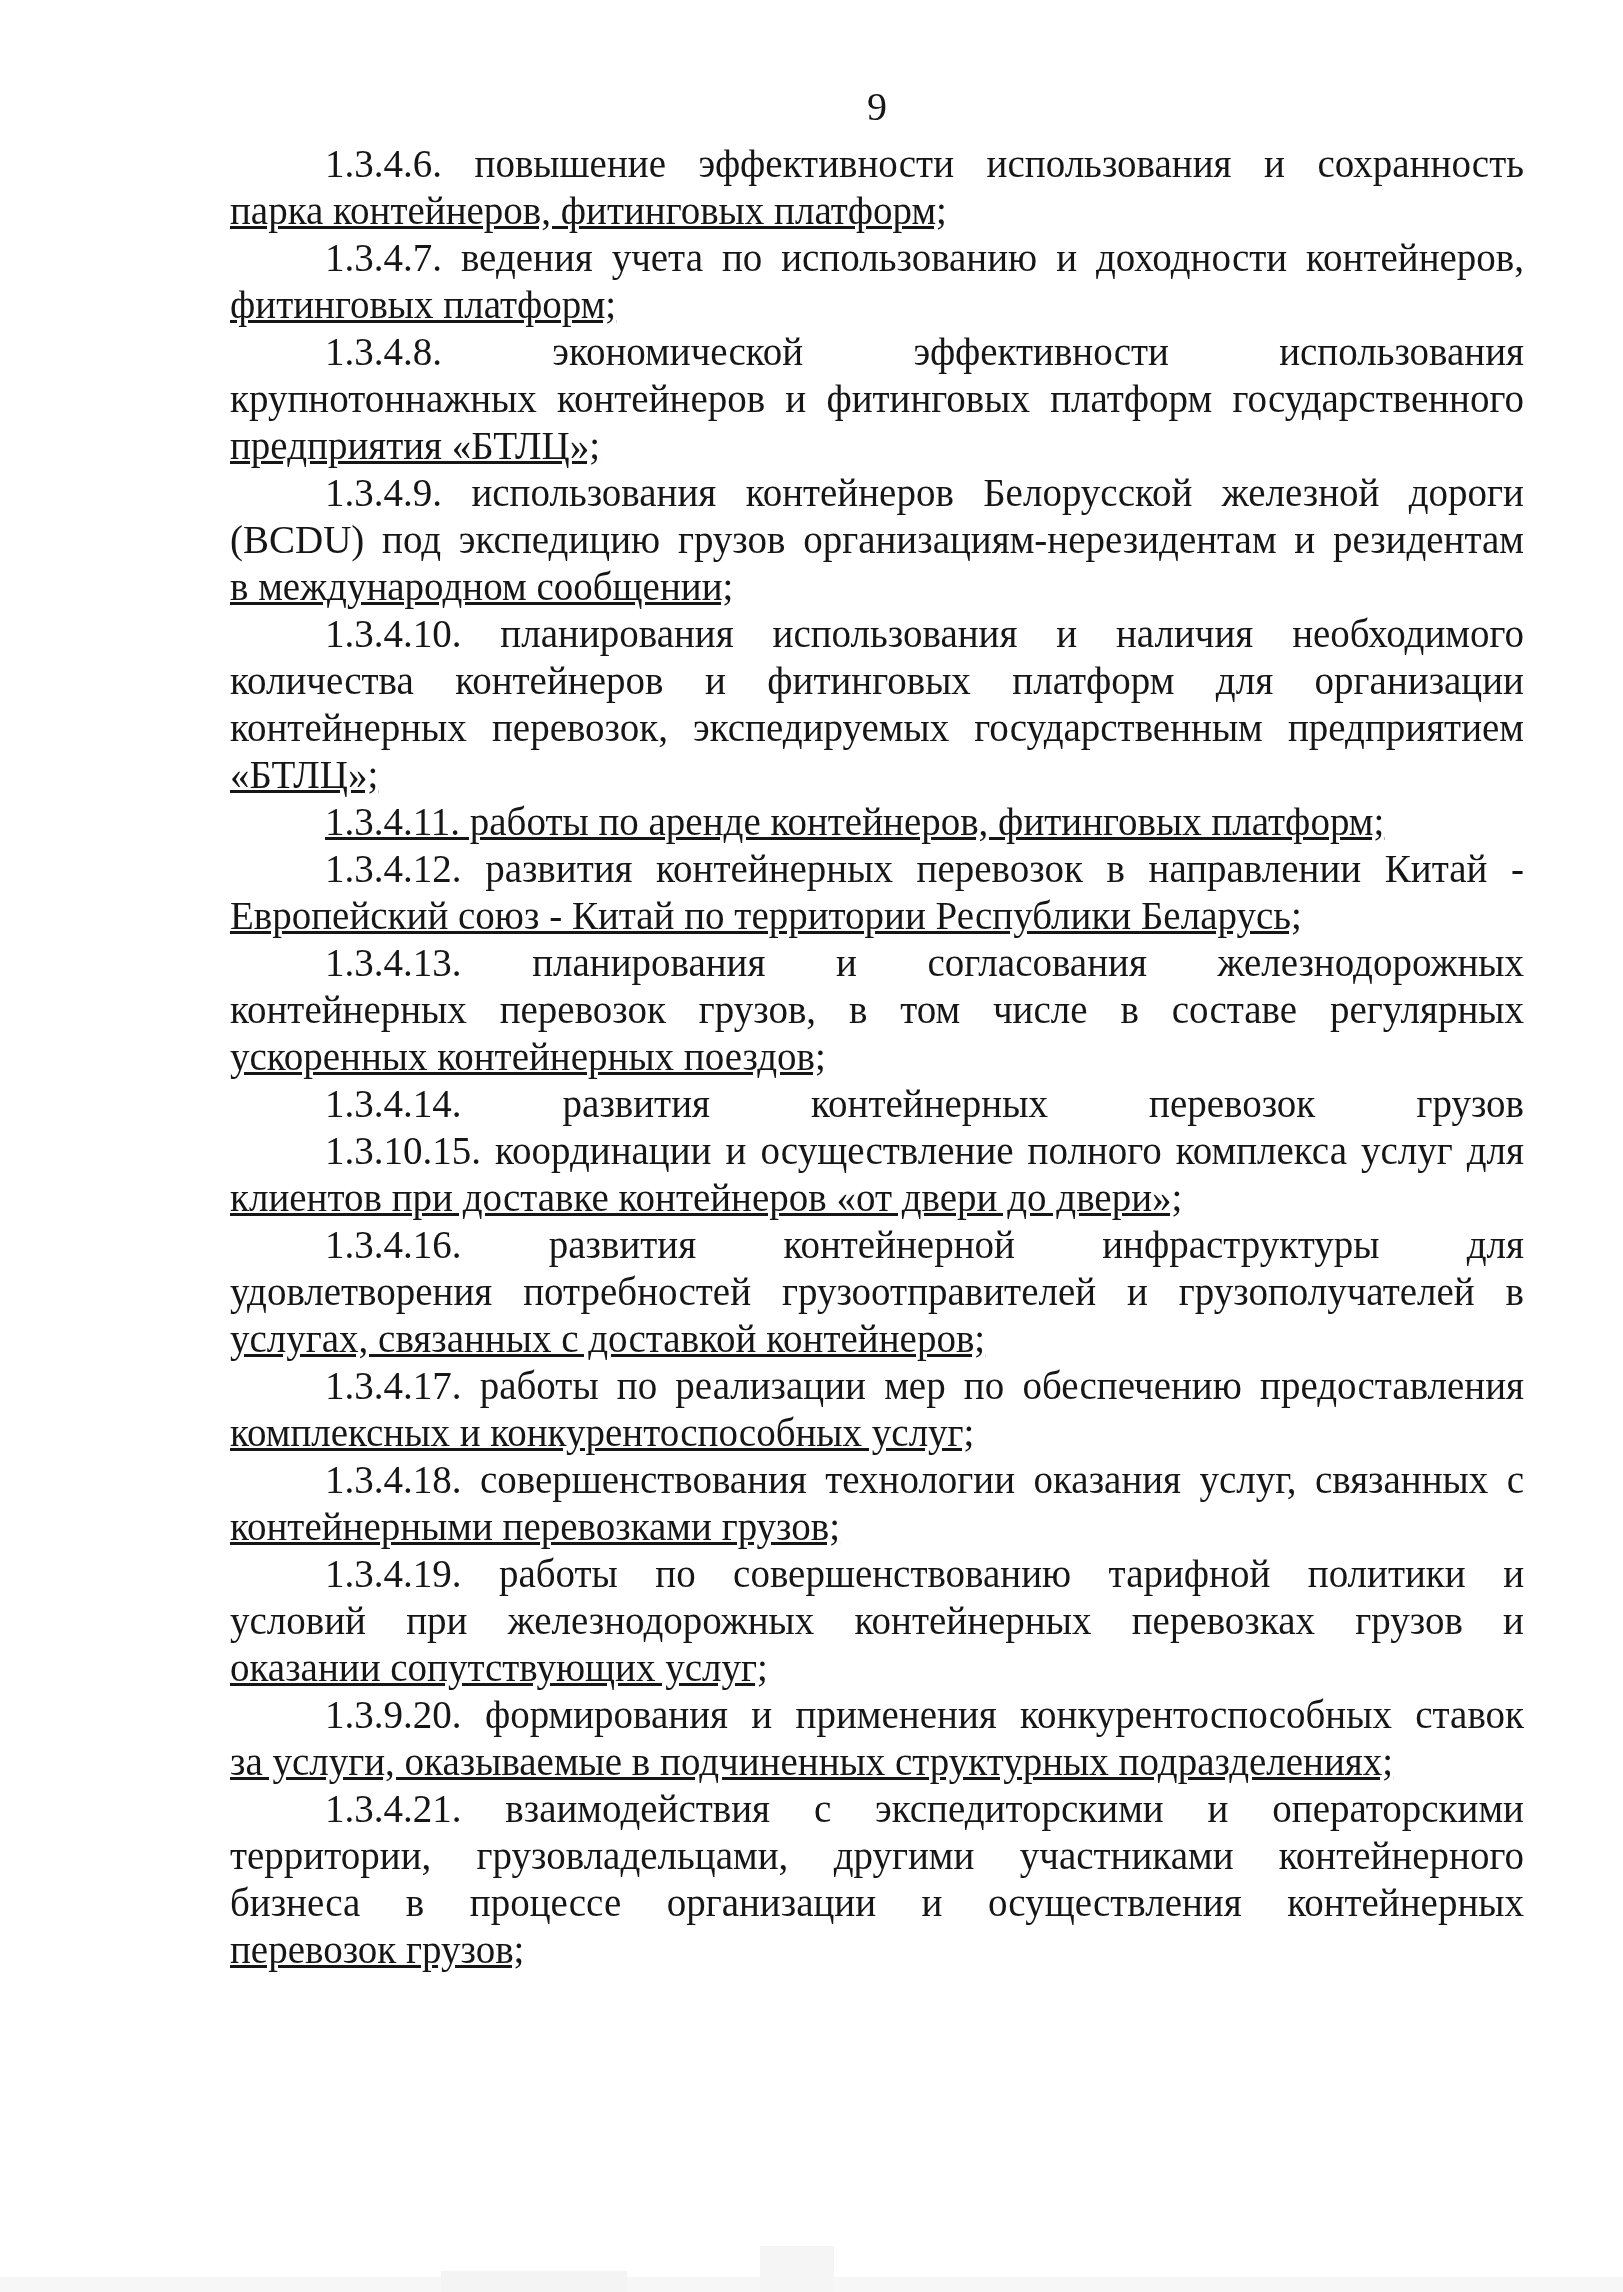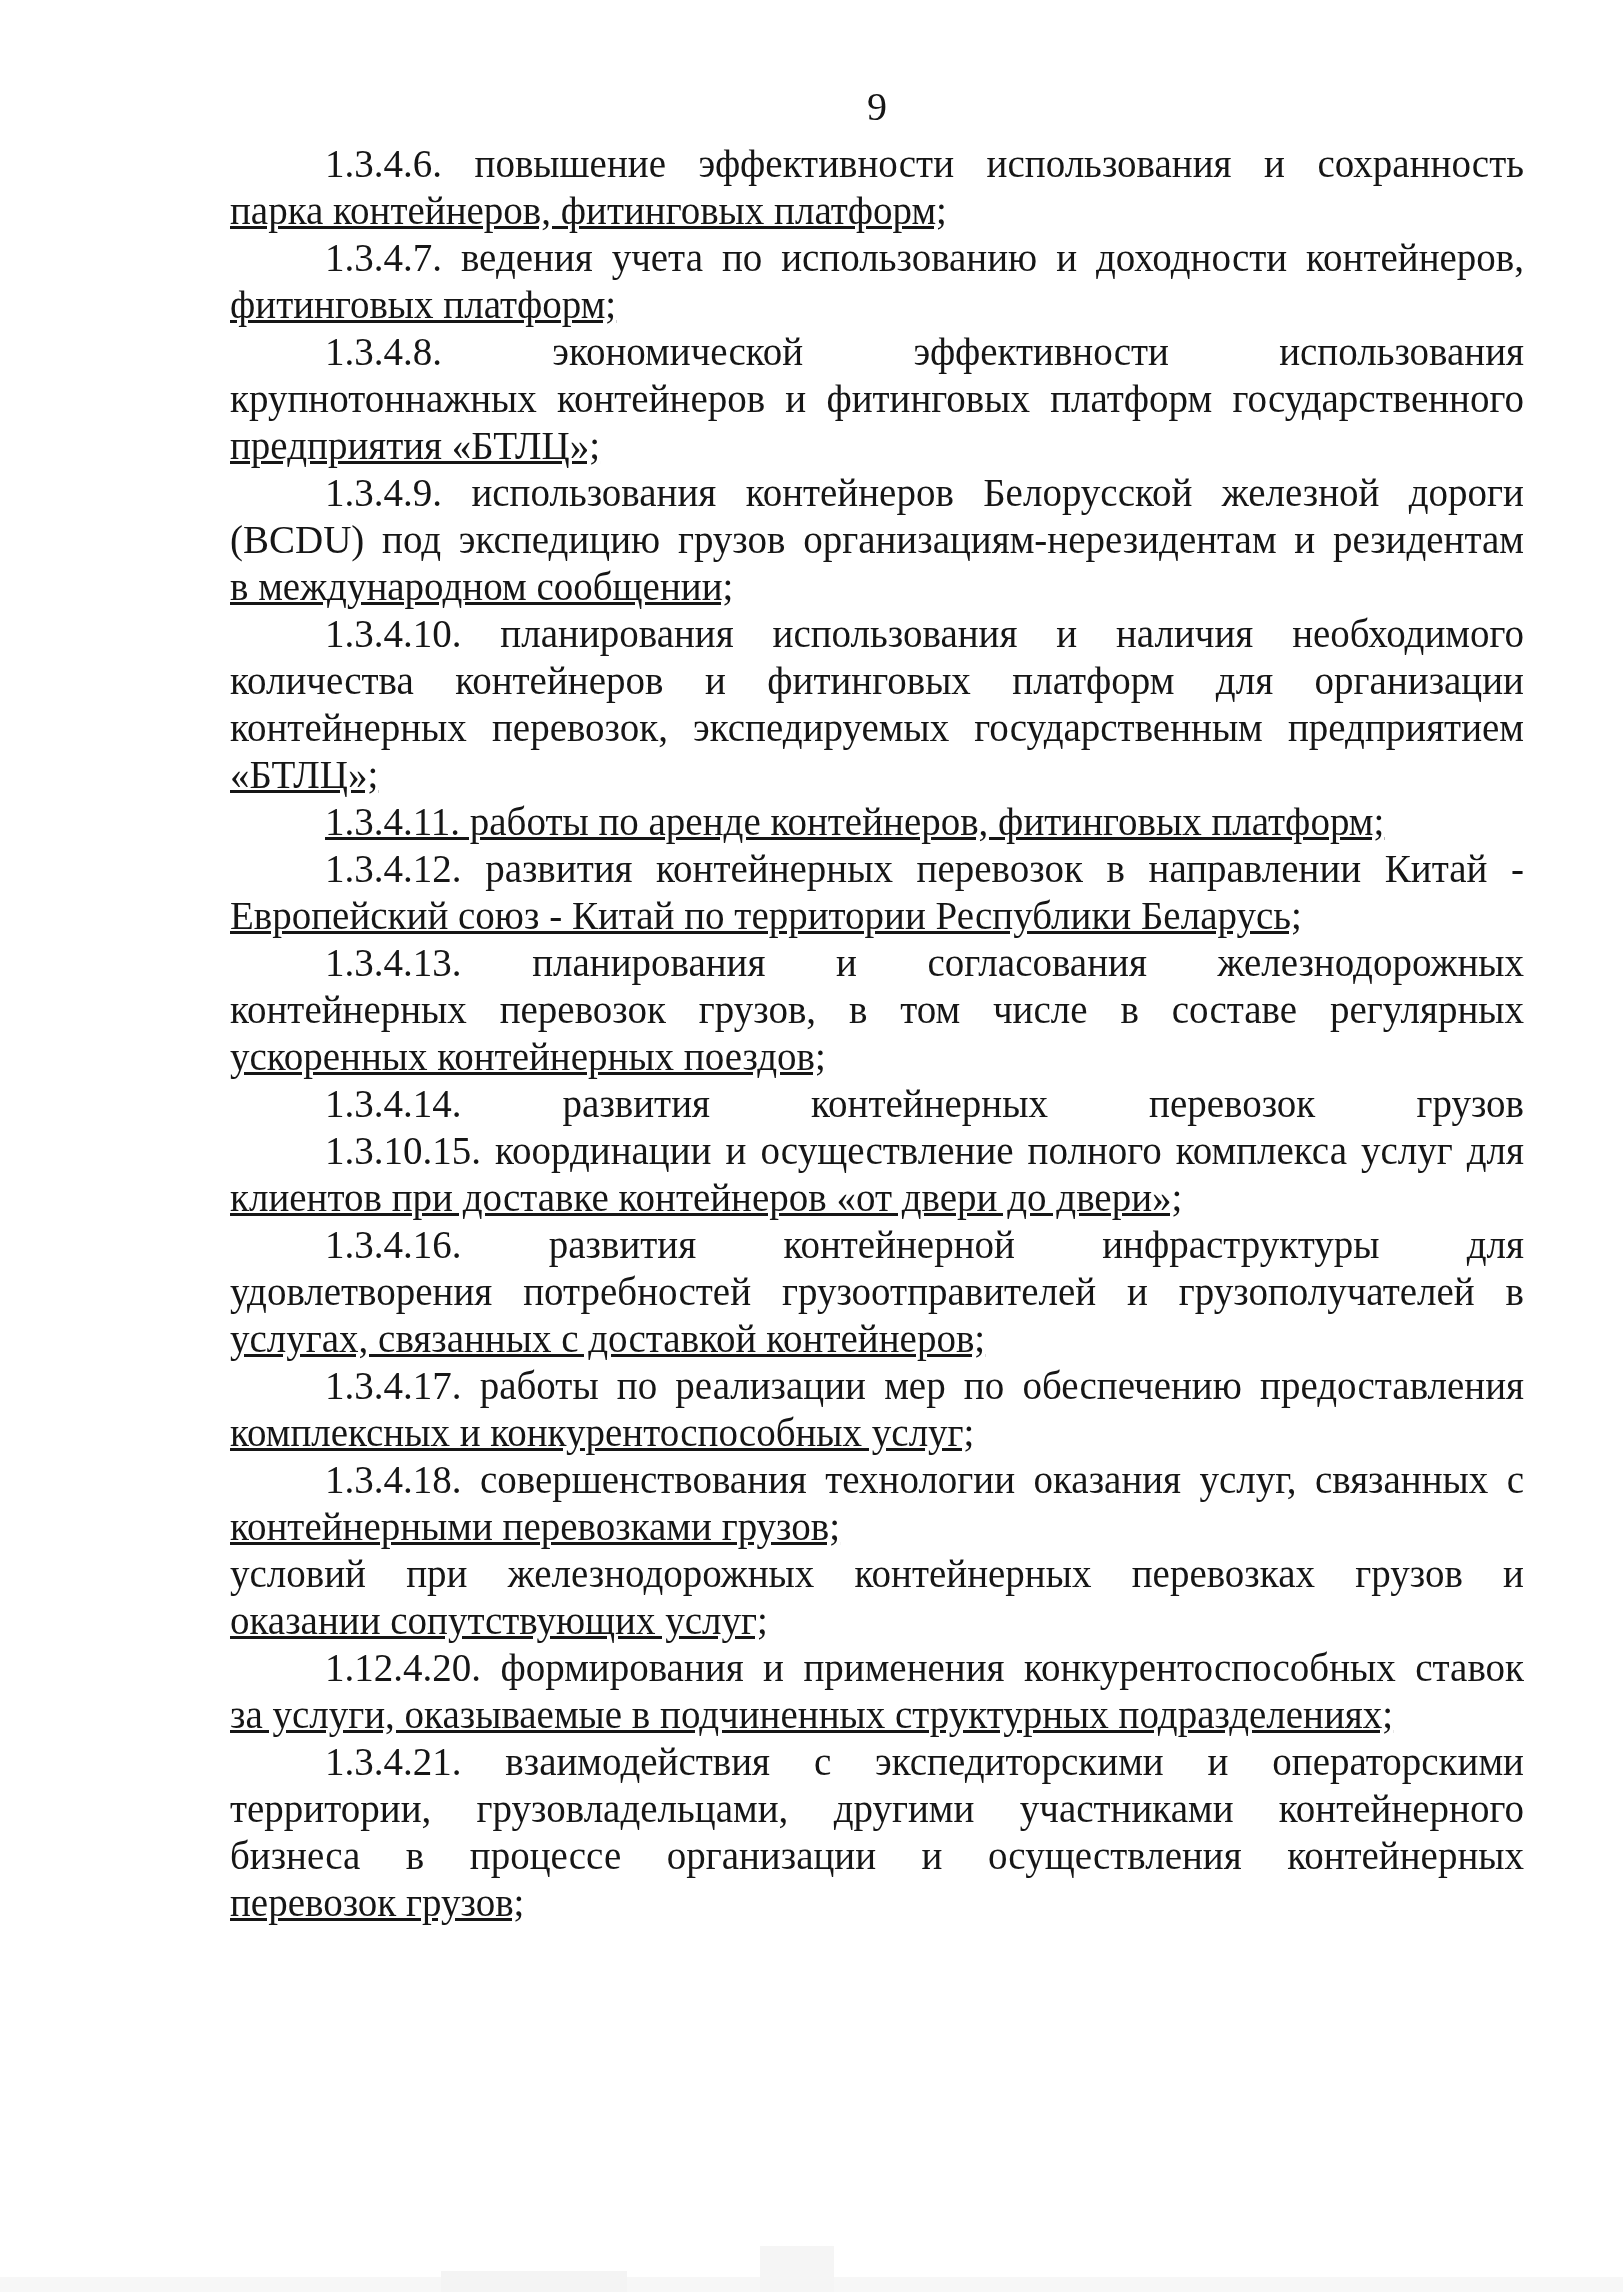--- a/index.html
+++ b/index.html
@@ -82,23 +82,24 @@
         <div class="line first">1.3.4.14. развития контейнерных перевозок грузов</div>
         <div class="line first">1.3.10.15. координации и осуществление полного комплекса услуг для</div>
         <div class="line last">клиентов при доставке контейнеров «от двери до двери»;</div>
         <div class="line first">1.3.4.16. развития контейнерной инфраструктуры для</div>
         <div class="line">удовлетворения потребностей грузоотправителей и грузополучателей в</div>
         <div class="line last">услугах, связанных с доставкой контейнеров;</div>
         <div class="line first">1.3.4.17. работы по реализации мер по обеспечению предоставления</div>
         <div class="line last">комплексных и конкурентоспособных услуг;</div>
         <div class="line first">1.3.4.18. совершенствования технологии оказания услуг, связанных с</div>
         <div class="line last">контейнерными перевозками грузов;</div>
+        <div class="line first">1.3.4.19. работы по совершенствованию тарифной политики и</div>
         <div class="line">условий при железнодорожных контейнерных перевозках грузов и</div>
         <div class="line last">оказании сопутствующих услуг;</div>
-        <div class="line first">1.12.4.20. формирования и применения конкурентоспособных ставок</div>
+        <div class="line first">1.3.9.20. формирования и применения конкурентоспособных ставок</div>
         <div class="line last">за услуги, оказываемые в подчиненных структурных подразделениях;</div>
         <div class="line first">1.3.4.21. взаимодействия с экспедиторскими и операторскими</div>
         <div class="line">территории, грузовладельцами, другими участниками контейнерного</div>
         <div class="line">бизнеса в процессе организации и осуществления контейнерных</div>
         <div class="line last">перевозок грузов;</div>
       </div>
   </div>
   <div class="scan-strip"></div>
   <div class="scan-blob-1"></div>
   <div class="scan-blob-2"></div>

